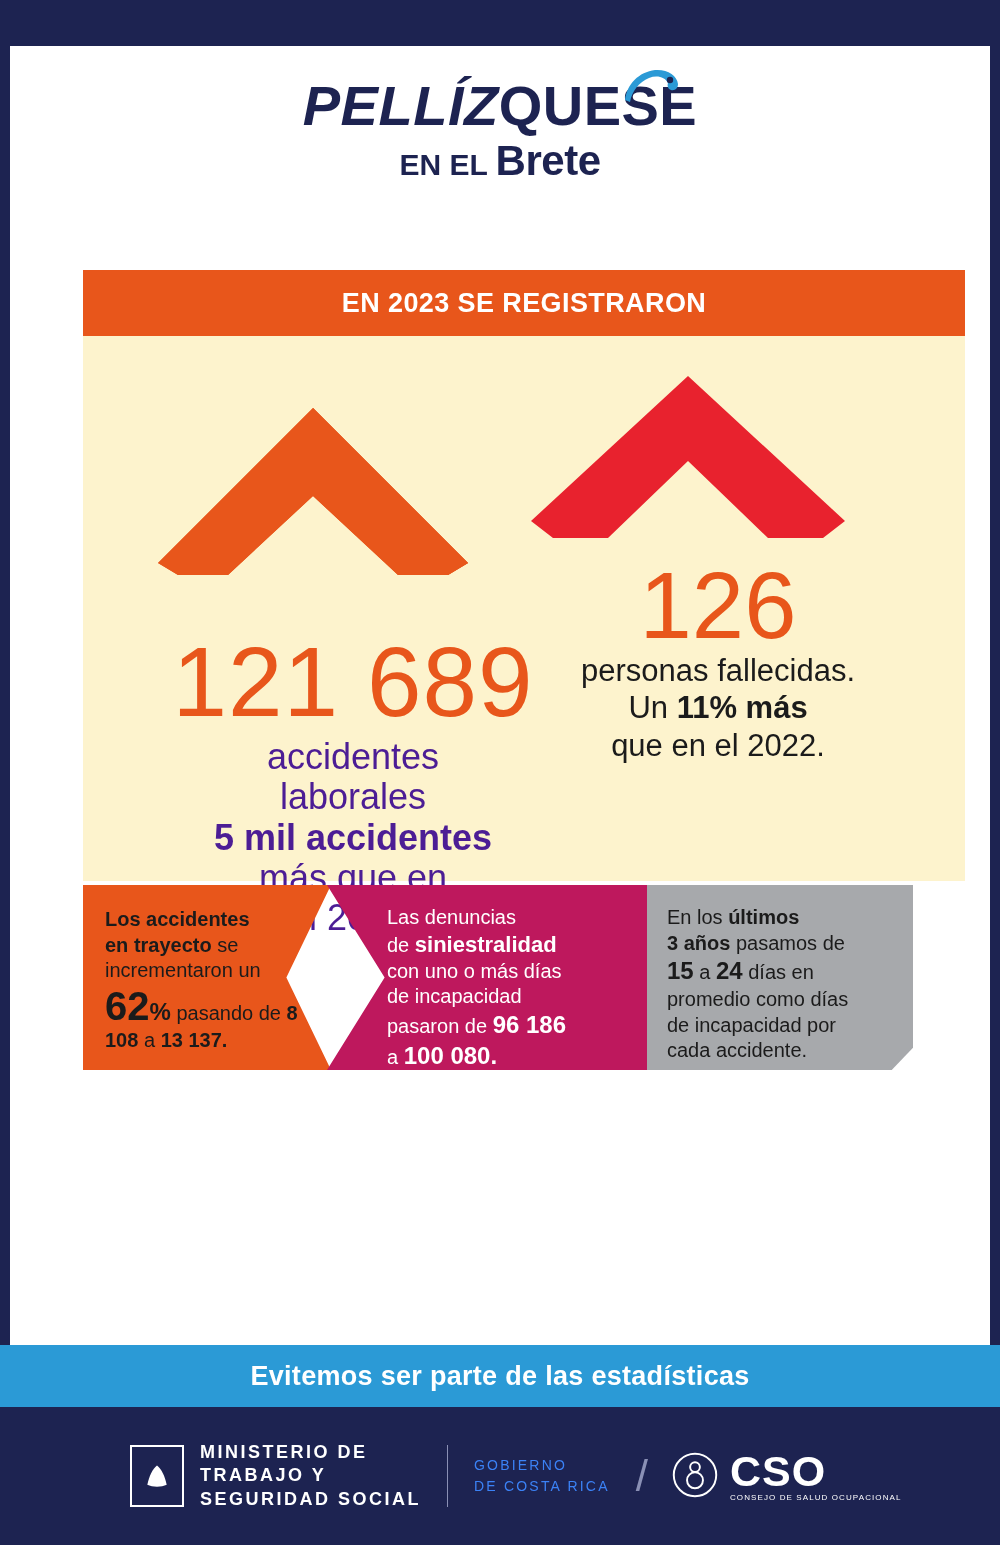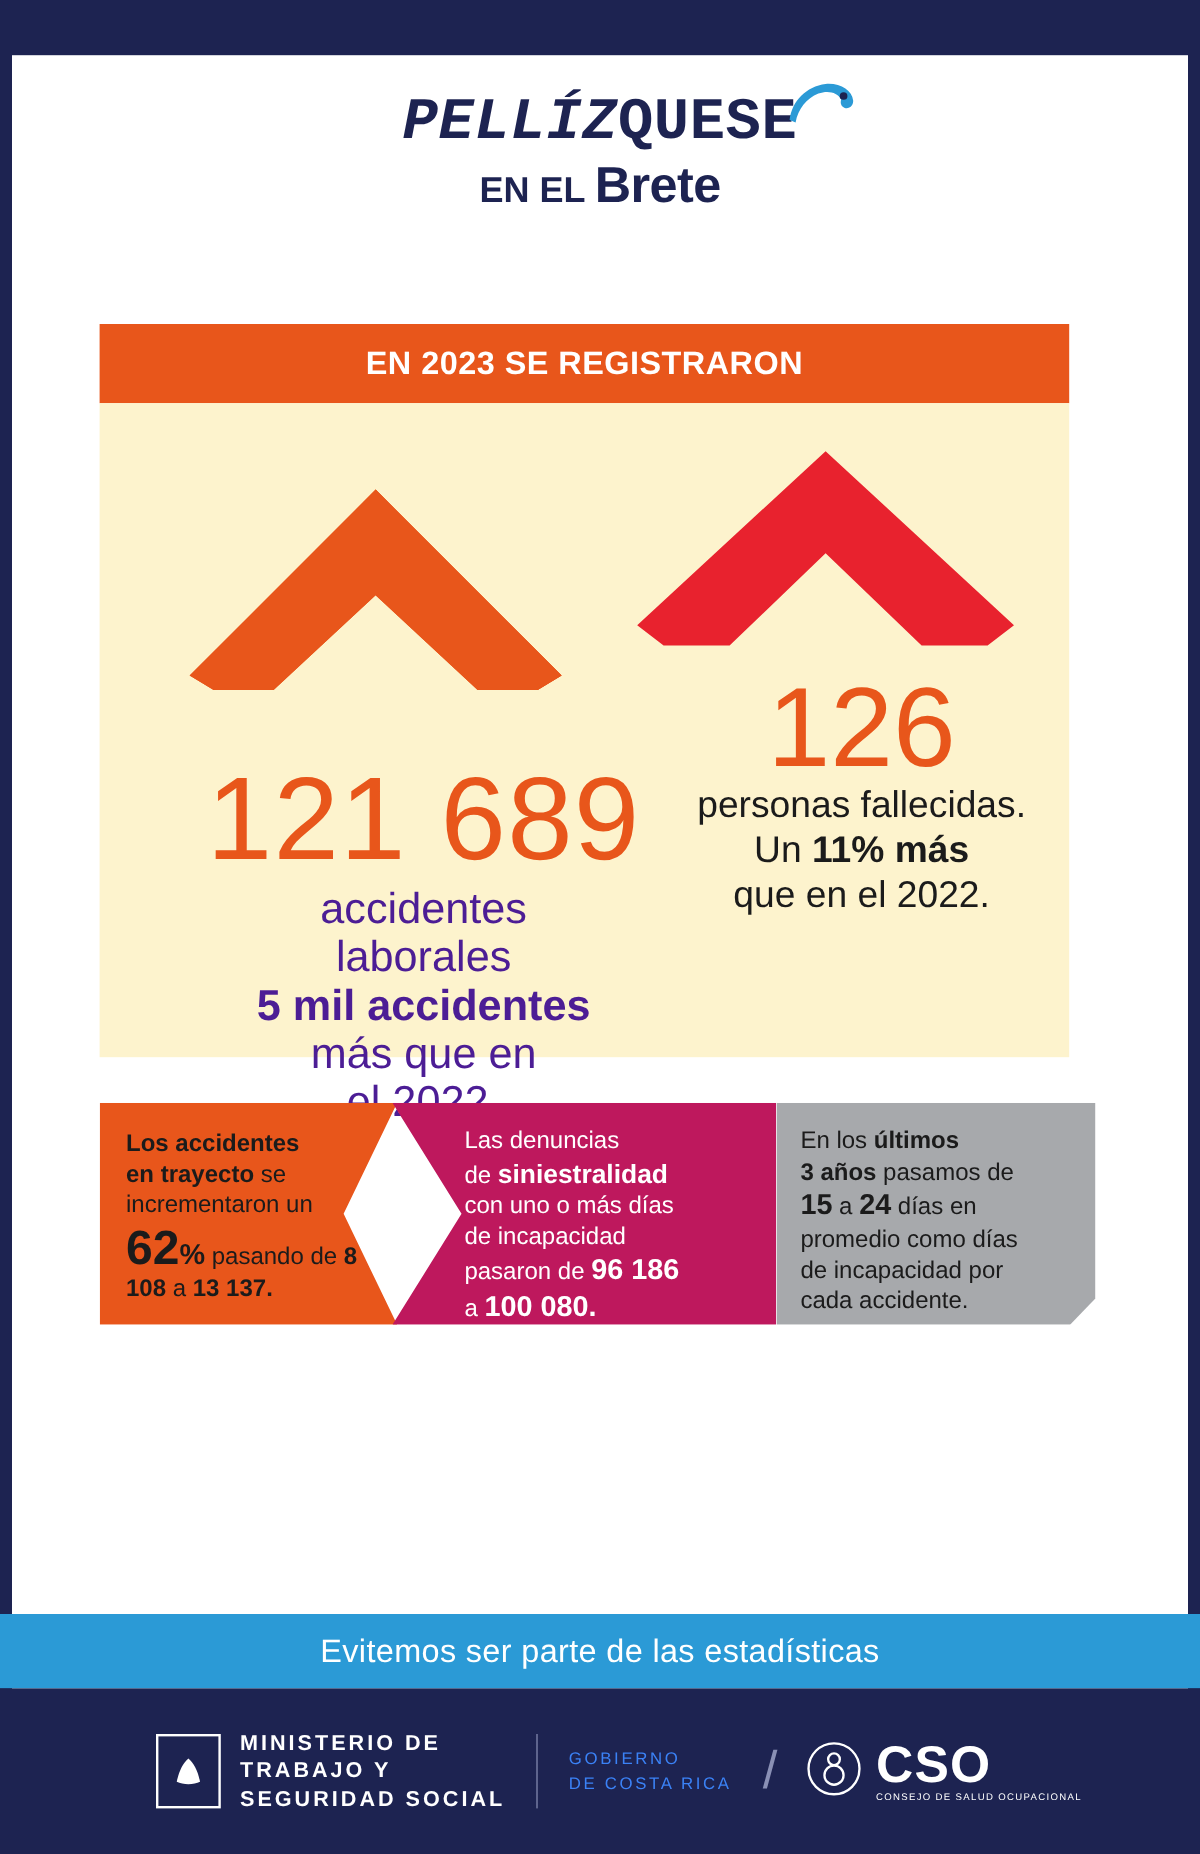--- a/index.html
+++ b/index.html
@@ -40,27 +40,26 @@
 
   
   .logo-block {
     position: absolute;
     top: 78px;
     left: 0;
     width: 1000px;
     text-align: center;
   }
   .logo-line1 {
-    font-size: 49px;
+    font-size: 56px;
     font-weight: bold;
     color: #1d2351;
     letter-spacing: 0.5px;
     font-style: italic;
     line-height: 1;
-    font-family: Liberation Mono, monospace;
   }
   .logo-line1 .light {
     font-style: normal;
     font-weight: bold;
   }
   .logo-line2 {
     margin-top: 6px;
     font-size: 30px;
     color: #1d2351;
     font-weight: bold;
@@ -77,21 +76,21 @@
     left: 318px;
     width: 60px;
     height: 46px;
   }
 
   
   .card {
     position: absolute;
     top: 270px;
     left: 83px;
-    width: 808px;
+    width: 882px;
   }
   .card-header {
     background: #e8561b;
     color: #ffffff;
     font-size: 27px;
     font-weight: bold;
     text-align: center;
     padding: 18px 0 17px 0;
     letter-spacing: 0.4px;
   }
@@ -157,21 +156,20 @@
     height: 185px;
   }
   .banner {
     position: absolute;
     top: 0;
     height: 185px;
     box-sizing: border-box;
     color: #1b1b1b;
     font-size: 20px;
     line-height: 1.28;
-    margin-top: 34px;
   }
   .banner-1 {
     left: 0;
     width: 248px;
     background: #e8561b;
     clip-path: polygon(0 0, 100% 0, 82% 50%, 100% 100%, 0 100%);
     padding: 22px 14px 0 22px;
   }
   .banner-2 {
     left: 244px;
@@ -196,21 +194,21 @@
   
   .blue-strip {
     position: absolute;
     top: 1345px;
     left: 0;
     width: 1000px;
     height: 62px;
     background: #2b9ad6;
     color: #ffffff;
     font-size: 27px;
-    font-weight: normal;
+    font-weight: bold;
     display: flex;
     align-items: center;
     justify-content: center;
     letter-spacing: 0.3px;
   }
 
   
   .footer {
     position: absolute;
     top: 1407px;

